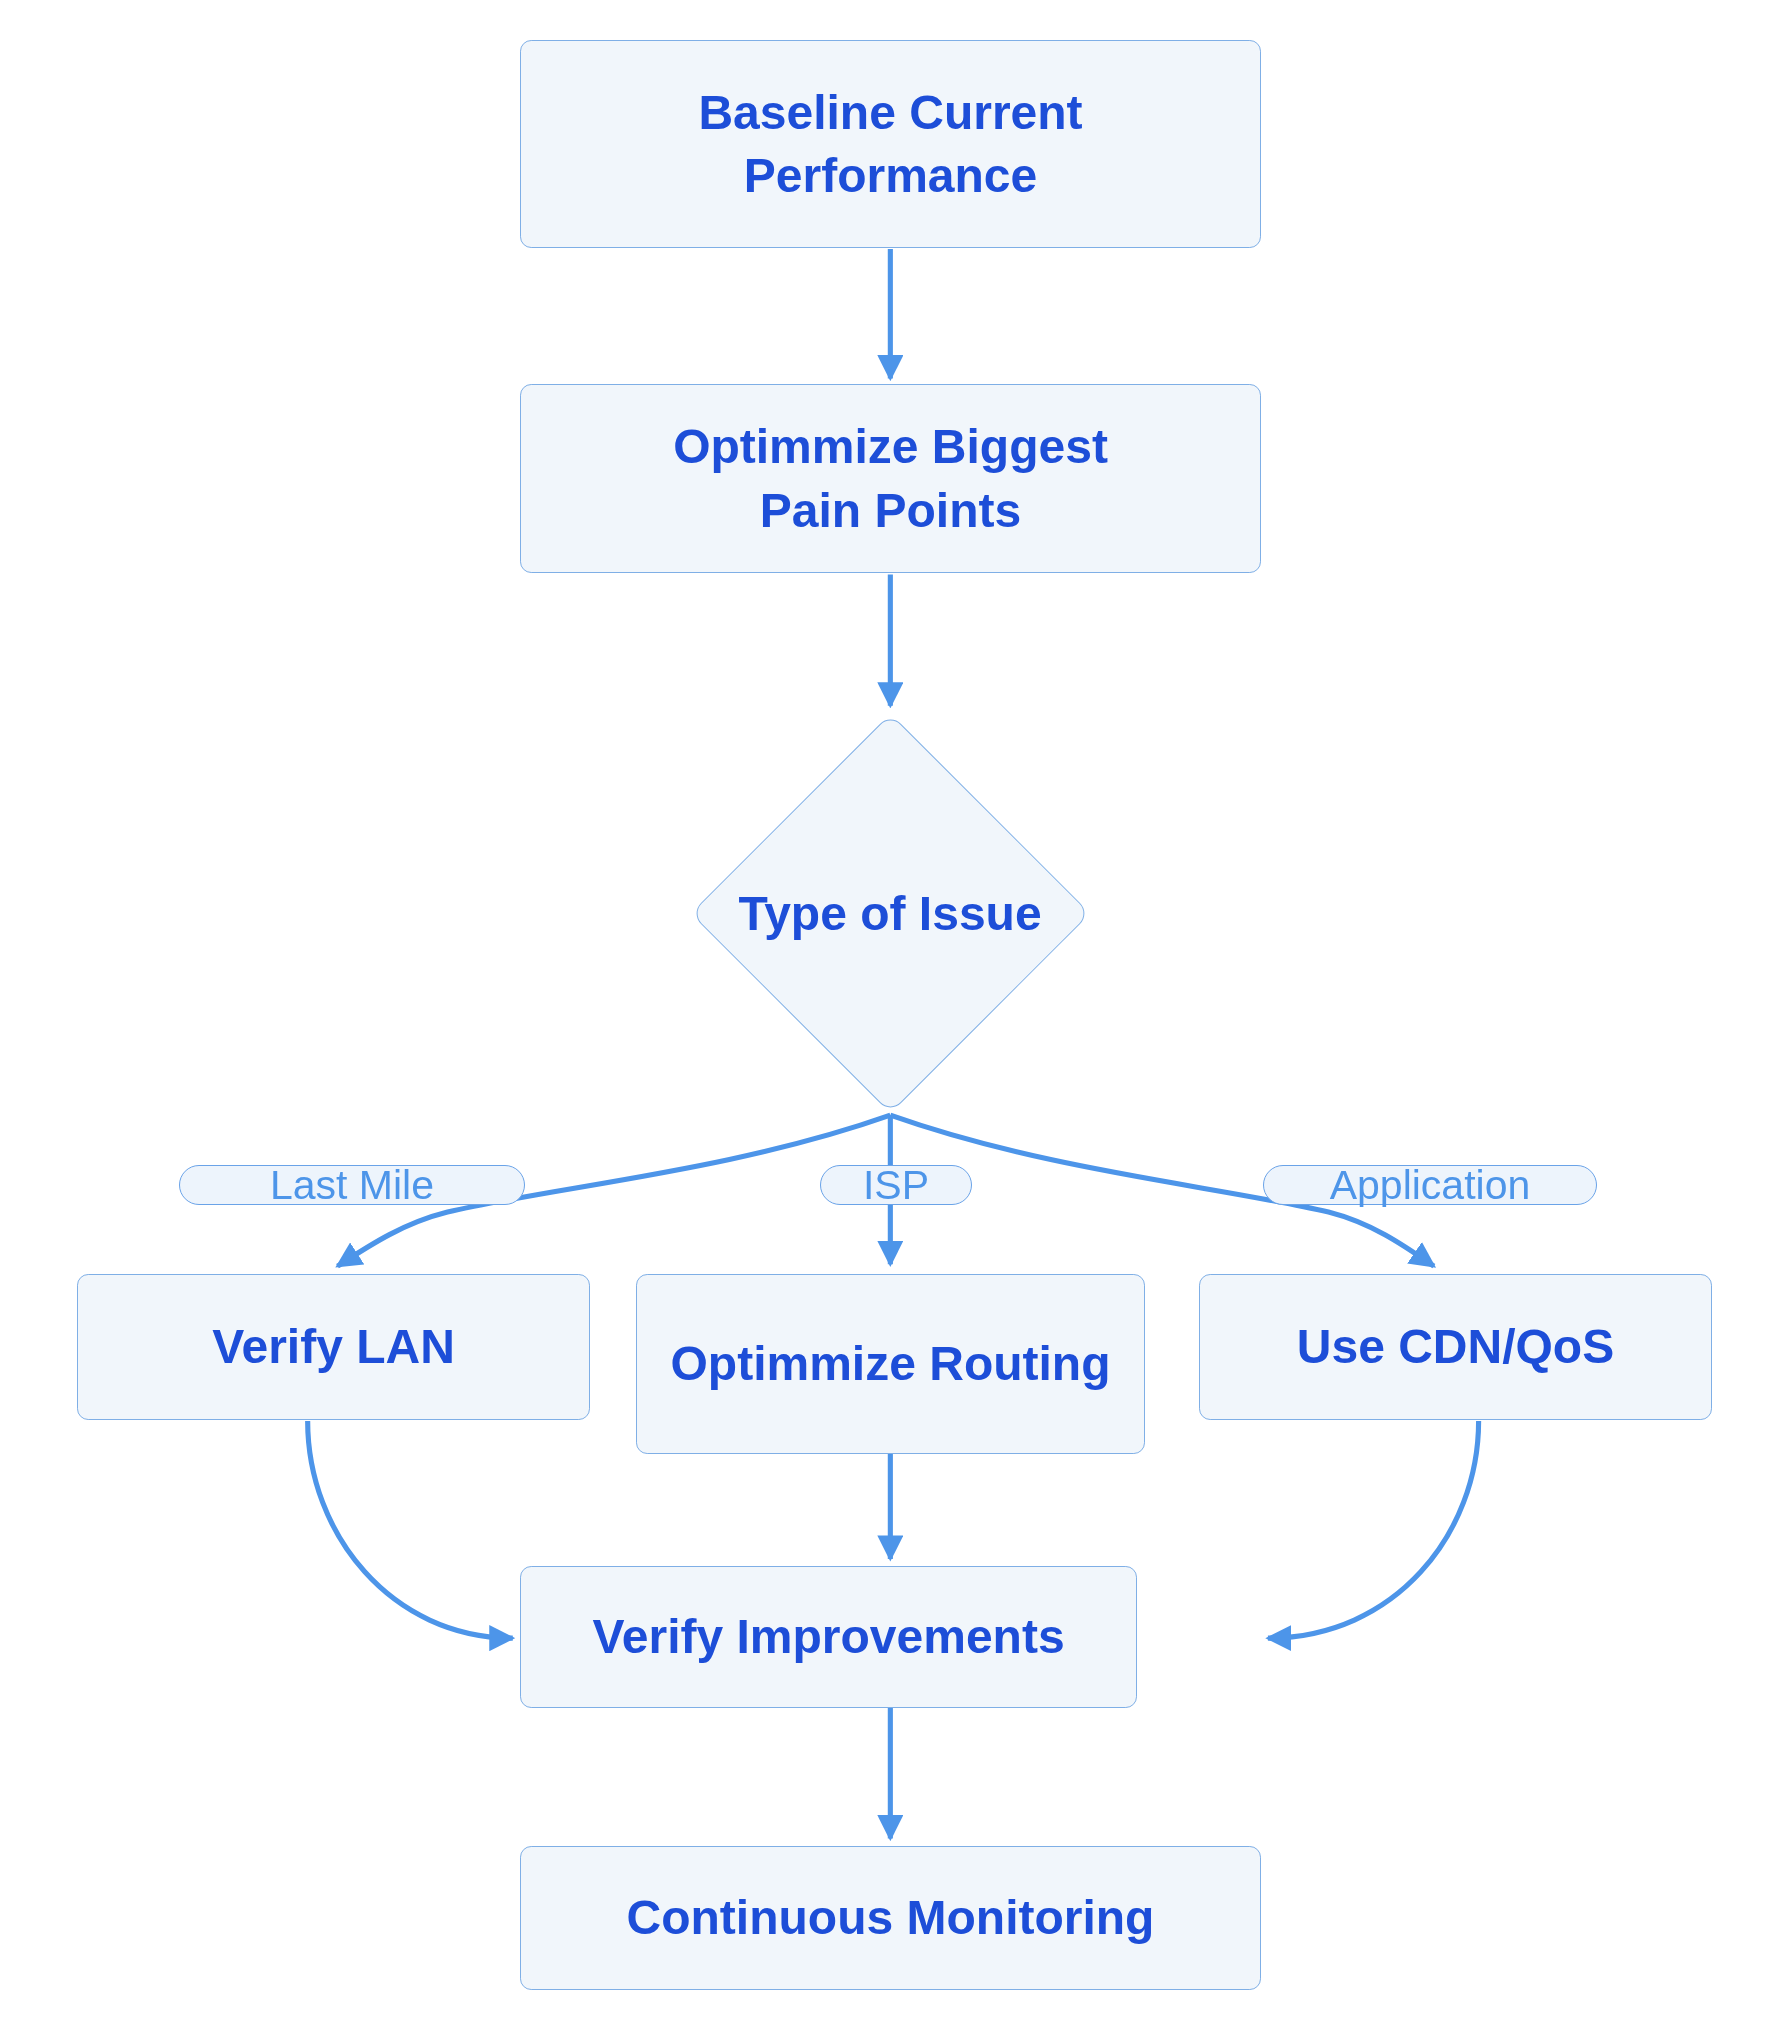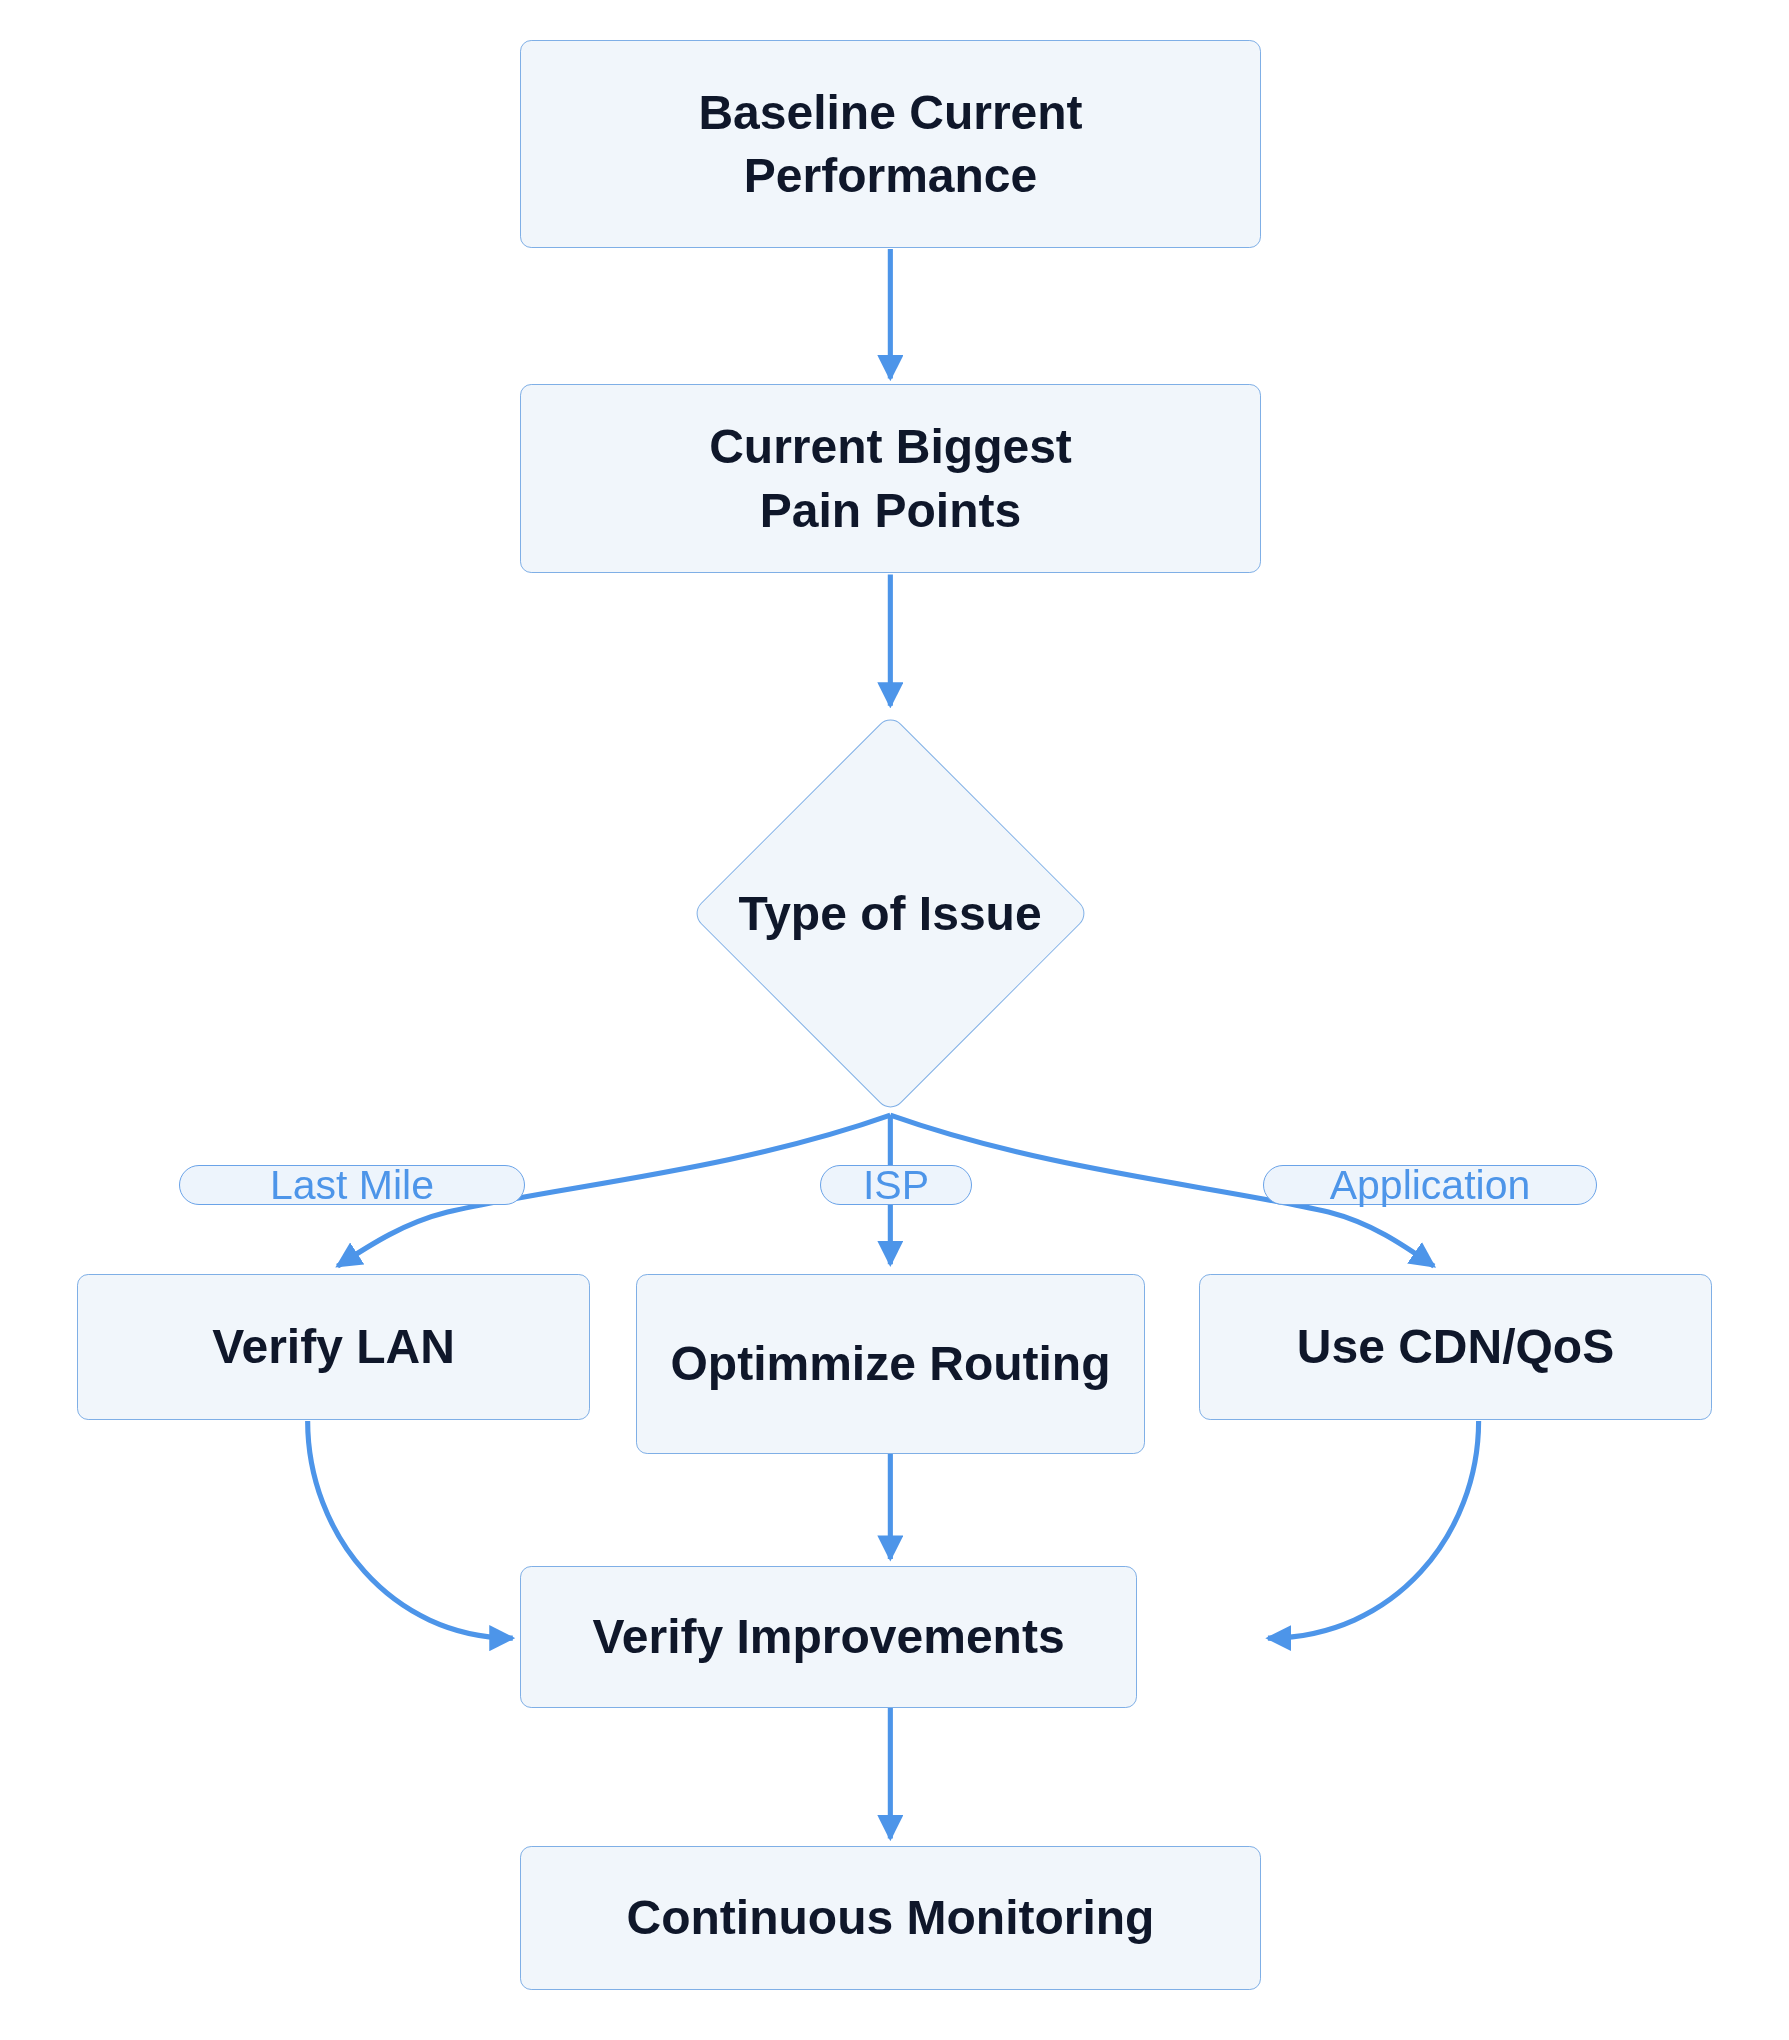--- a/index.html
+++ b/index.html
@@ -30,21 +30,21 @@
     z-index: 2;
     background: #f1f6fb;
     border: 1.9px solid #7fafe6;
     border-radius: 11.2px;
     display: flex;
     align-items: center;
     justify-content: center;
     box-sizing: border-box;
   }
   .node-label {
-    color: #0f172a;
+    color: #1d4ed8;
     font-size: 48px;
     font-weight: bold;
     text-align: center;
     line-height: 1.32;
     white-space: pre-line;
   }
   .diamond-shape {
     position: absolute;
     z-index: 2;
     width: 283px;
@@ -115,21 +115,21 @@
 
     <path class="edge" d="M 955 1832 L 955 1972" marker-end="url(#arrow)"></path>
   </svg>
 
   <div class="node" style="left:520px; top:40px; width:741px; height:208px;">
     <span class="node-label">Baseline Current
 Performance</span>
   </div>
 
   <div class="node" style="left:520px; top:384px; width:741px; height:189px;">
-    <span class="node-label">Current Biggest
+    <span class="node-label">Optimmize Biggest
 Pain Points</span>
   </div>
 
   <div class="diamond-shape"></div>
   <div class="diamond-label-wrap">
     <span class="node-label">Type of Issue</span>
   </div>
 
   <div class="edge-pill" style="left:179px; width:346px;">
     <span class="edge-pill-label">Last Mile</span>

